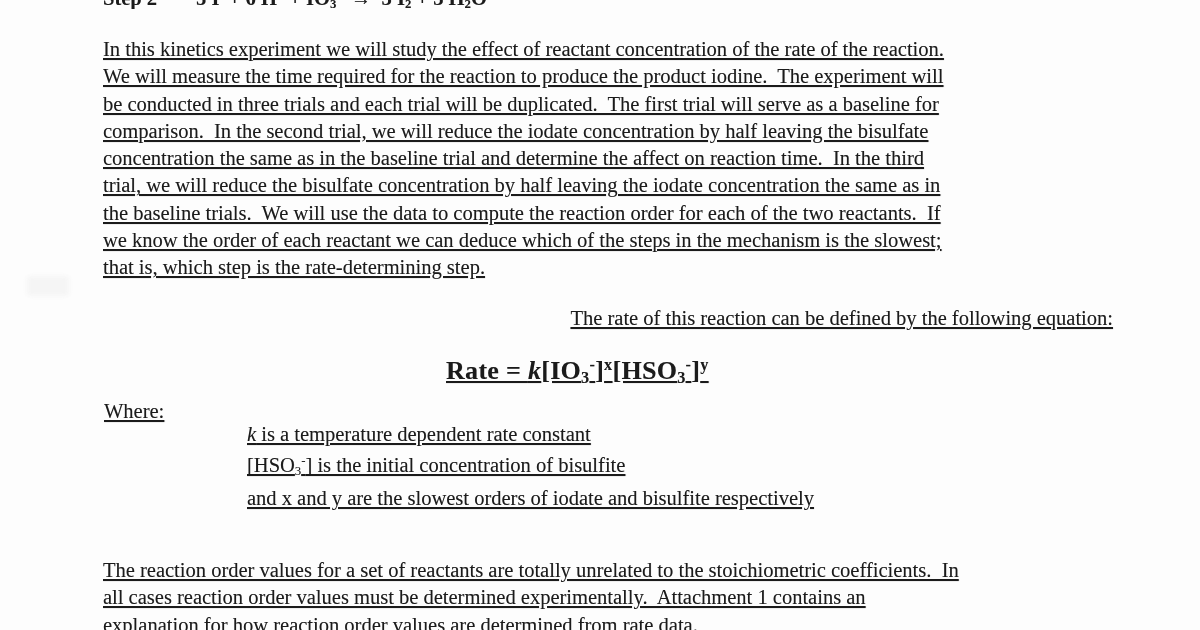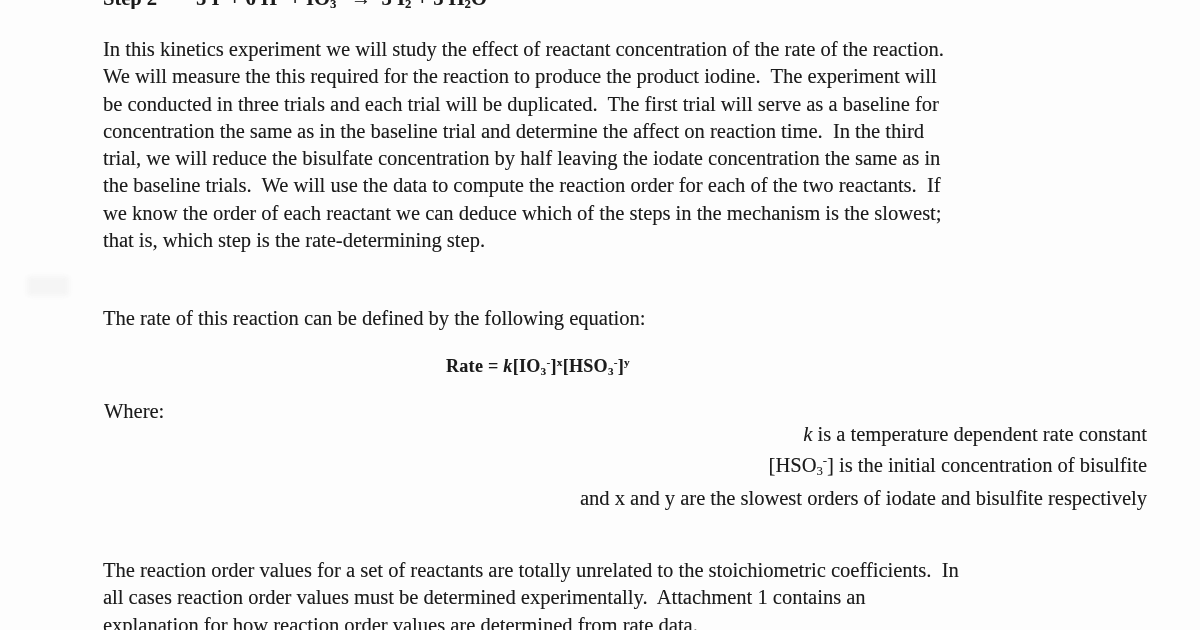--- a/index.html
+++ b/index.html
@@ -11,21 +11,21 @@
     overflow: hidden;
     position: relative;
     font-family: "Liberation Serif", "DejaVu Serif", serif;
     color: #1b1b1b;
     font-size: 20.5px;
   }
   .page {
     position: absolute; inset: 0;
     text-shadow: 0.2px 0.2px 0.6px rgba(25,25,25,0.35);
   }
-  .abs { position: absolute; }
+  .abs { position: absolute; text-decoration: underline; }
   .tline {
     white-space: pre-wrap;
     line-height: 27.3px;
   }
   .seg { white-space: pre-wrap; }
   .i  { font-style: italic; }
   .sb { font-size: 0.62em; vertical-align: -0.22em; }
   .sp { font-size: 0.62em; vertical-align: 0.55em; }
 
   
@@ -36,32 +36,32 @@
   }
   .top-clip .clip-inner {
     position: absolute; top: -13px; left: 0;
     width: 1200px; height: 26px;
     font-weight: bold;
   }
   .step-label   { position: absolute; left: 103px; top: 0; }
   .step-formula { position: absolute; left: 196px; top: 0; }
 
   .intro    { left: 103px; top: 36px;  width: 1010px; }
-  .ratesent { left: 103px; top: 305px; width: 1010px; }
+  .ratesent { left: 103px; top: 305px; width: 1010px; text-align: right; }
 
   .equation {
     left: 446px; top: 356px;
-    font-size: 18px;
+    font-size: 26px;
     font-weight: bold;
     letter-spacing: 0.3px;
     white-space: pre;
   }
 
   .where-label { left: 104px; top: 398px; }
-  .where-defs  { left: 247px; top: 421px; width: 900px; text-align: right; }
+  .where-defs  { left: 247px; top: 421px; width: 900px; }
 
   .closing  { left: 103px; top: 557px; width: 1010px; }
 
   .smudge {
     left: 27px; top: 276px;
     width: 42px; height: 20px;
     background: #f5f5f5;
     border-radius: 4px;
     filter: blur(2px);
   }
@@ -73,22 +73,23 @@
 
   <div class="top-clip">
     <div class="clip-inner">
       <span class="step-label seg">Step 2</span>
       <span class="step-formula seg"><span class="seg">5 I</span><span class="seg sp">-</span><span class="seg"> + 6 H</span><span class="seg sp">+</span><span class="seg"> + IO</span><span class="seg sb">3</span><span class="seg sp">-</span><span class="seg">  →  3 I</span><span class="seg sb">2</span><span class="seg"> + 3 H</span><span class="seg sb">2</span><span class="seg">O</span></span>
     </div>
   </div>
 
   <div class="abs intro">
       <div class="tline">In this kinetics experiment we will study the effect of reactant concentration of the rate of the reaction.</div>
-      <div class="tline">We will measure the this required for the reaction to produce the product iodine.  The experiment will</div>
+      <div class="tline">We will measure the time required for the reaction to produce the product iodine.  The experiment will</div>
       <div class="tline">be conducted in three trials and each trial will be duplicated.  The first trial will serve as a baseline for</div>
+      <div class="tline">comparison.  In the second trial, we will reduce the iodate concentration by half leaving the bisulfate</div>
       <div class="tline">concentration the same as in the baseline trial and determine the affect on reaction time.  In the third</div>
       <div class="tline">trial, we will reduce the bisulfate concentration by half leaving the iodate concentration the same as in</div>
       <div class="tline">the baseline trials.  We will use the data to compute the reaction order for each of the two reactants.  If</div>
       <div class="tline">we know the order of each reactant we can deduce which of the steps in the mechanism is the slowest;</div>
       <div class="tline">that is, which step is the rate-determining step.</div>
     </div>
 
   <div class="abs ratesent tline">The rate of this reaction can be defined by the following equation:</div>
 
   <div class="abs equation"><span class="seg">Rate = </span><span class="seg i">k</span><span class="seg">[IO</span><span class="seg sb">3</span><span class="seg sp">-</span><span class="seg">]</span><span class="seg sp">x</span><span class="seg">[HSO</span><span class="seg sb">3</span><span class="seg sp">-</span><span class="seg">]</span><span class="seg sp">y</span></div>

